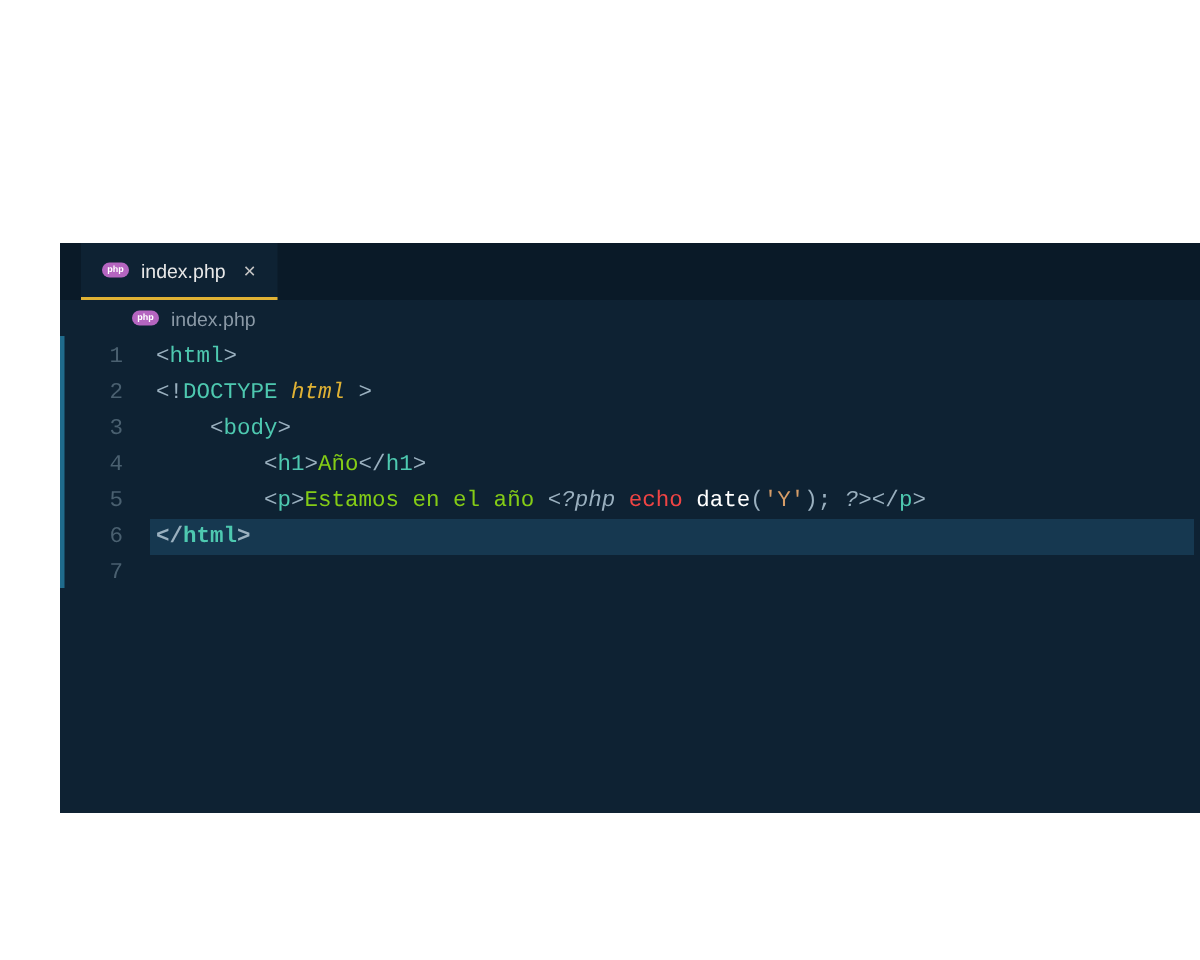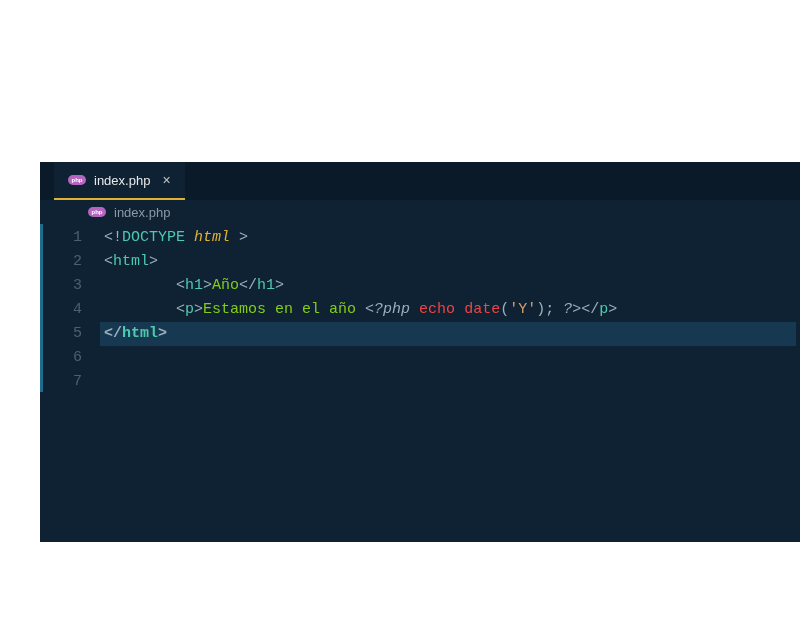--- a/index.html
+++ b/index.html
@@ -122,21 +122,21 @@
     background: #163850;
     margin-right: 4px;
     font-weight: bold;
   }
   .punc   { color: #9ab0bf; }
   .tagn   { color: #4ec9b0; }
   .kw     { color: #e0b234; font-style: italic; }
   .txt    { color: #84cc16; text-align: center; }
   .phpdel { color: #9ab0bf; font-style: italic; }
   .phpkw  { color: #ef4444; }
-  .fn     { color: #ef4444; }
+  .fn     { color: #ffffff; }
   .str    { color: #d69d68; }
 </style>
 </head>
 <body>
 
 <div class="editor-window">
 
   <div class="tab-bar">
     <div class="tab">
       <div class="icon">
@@ -161,21 +161,22 @@
       <div class="ln">1</div>
       <div class="ln">2</div>
       <div class="ln">3</div>
       <div class="ln">4</div>
       <div class="ln">5</div>
       <div class="ln">6</div>
       <div class="ln">7</div>
     </div>
 
     <div class="lines">
+      <div class="line"><span class="punc">&lt;</span><span class="tagn">html</span><span class="punc">&gt;</span></div>
       <div class="line"><span class="punc">&lt;!</span><span class="tagn">DOCTYPE</span><span> </span><span class="kw">html</span><span class="punc"> &gt;</span></div>
-      <div class="line"><span class="punc">&lt;</span><span class="tagn">html</span><span class="punc">&gt;</span></div>
+      <div class="line"><span>    </span><span class="punc">&lt;</span><span class="tagn">body</span><span class="punc">&gt;</span></div>
       <div class="line"><span>        </span><span class="punc">&lt;</span><span class="tagn">h1</span><span class="punc">&gt;</span><span class="txt">Año</span><span class="punc">&lt;/</span><span class="tagn">h1</span><span class="punc">&gt;</span></div>
       <div class="line"><span>        </span><span class="punc">&lt;</span><span class="tagn">p</span><span class="punc">&gt;</span><span class="txt">Estamos en el año </span><span class="phpdel">&lt;?php </span><span class="phpkw">echo</span><span> </span><span class="fn">date</span><span class="punc">(</span><span class="str">'Y'</span><span class="punc">)</span><span class="punc">; </span><span class="phpdel">?&gt;</span><span class="punc">&lt;/</span><span class="tagn">p</span><span class="punc">&gt;</span></div>
       <div class="line highlight"><span class="punc">&lt;/</span><span class="tagn">html</span><span class="punc">&gt;</span></div>
     </div>
   </div>
 
 </div>
 
 </body></html>

